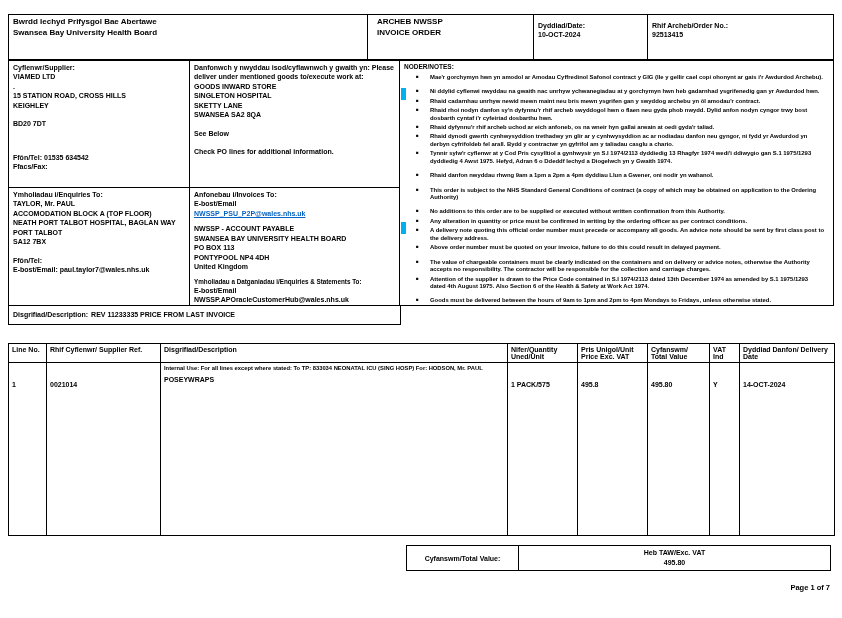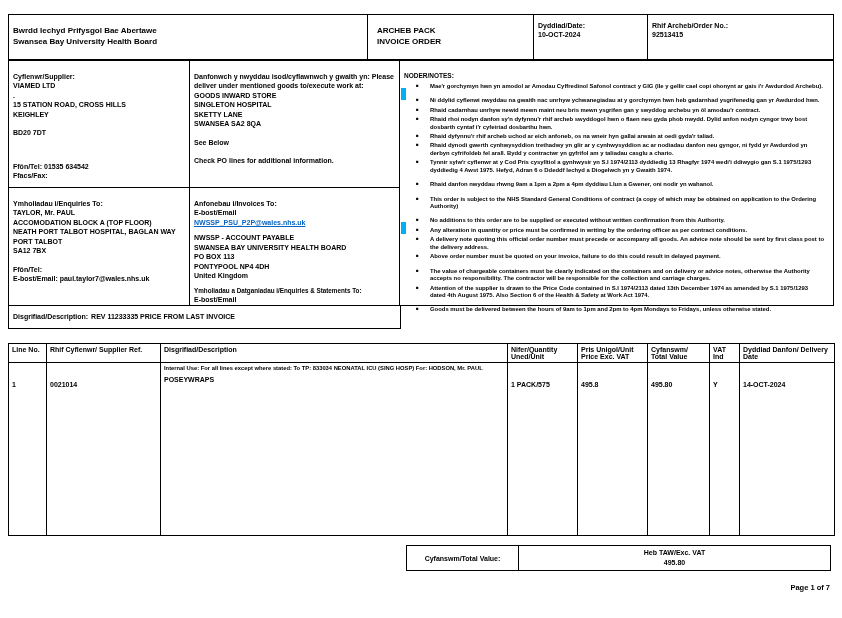--- a/index.html
+++ b/index.html
@@ -10,21 +10,21 @@
     font-family:"Liberation Sans","DejaVu Sans",sans-serif;
     font-weight:bold;
     color:#000;
     font-size:7px;
     overflow:hidden;
   }
   .box{
     position:absolute;
     border:1px solid #000;
     box-sizing:border-box;
-    padding:11px 4px;
+    padding:2px 4px;
     line-height:1.35;
     background:#fff;
   }
   .sp6{height:6px;} .sp9{height:9px;} .sp12{height:12px;}
   .link{color:#0563C1;text-decoration:underline;}
   .small-label{font-size:6.3px;}
   
   .notes-title{font-size:6.5px;margin:0 0 2px 0;}
   ul.notes{list-style:none;margin:0;padding:0 4px 0 26px;font-size:5.9px;line-height:1.26;}
   ul.notes li{position:relative;margin-top:2px;}
@@ -63,21 +63,21 @@
 </head>
 <body>
 
 <div class="page">
 
   <div class="box" style="left:8px;top:14px;width:360px;height:46px;">
     <div class="hdr-line1">Bwrdd Iechyd Prifysgol Bae Abertawe</div>
     <div class="hdr-line1">Swansea Bay University Health Board</div>
   </div>
   <div class="box" style="left:367px;top:14px;width:167px;height:46px;padding-left:9px;">
-    <div class="hdr-line1">ARCHEB PACK</div>
+    <div class="hdr-line1">ARCHEB NWSSP</div>
     <div class="hdr-line1">INVOICE ORDER</div>
   </div>
   <div class="box" style="left:533px;top:14px;width:115px;height:46px;padding-top:6px;">
     <div>Dyddiad/Date:</div>
     <div>10-OCT-2024</div>
   </div>
   <div class="box" style="left:647px;top:14px;width:187px;height:46px;padding-top:6px;">
     <div>Rhif Archeb/Order No.:</div>
     <div>92513415</div>
   </div>

